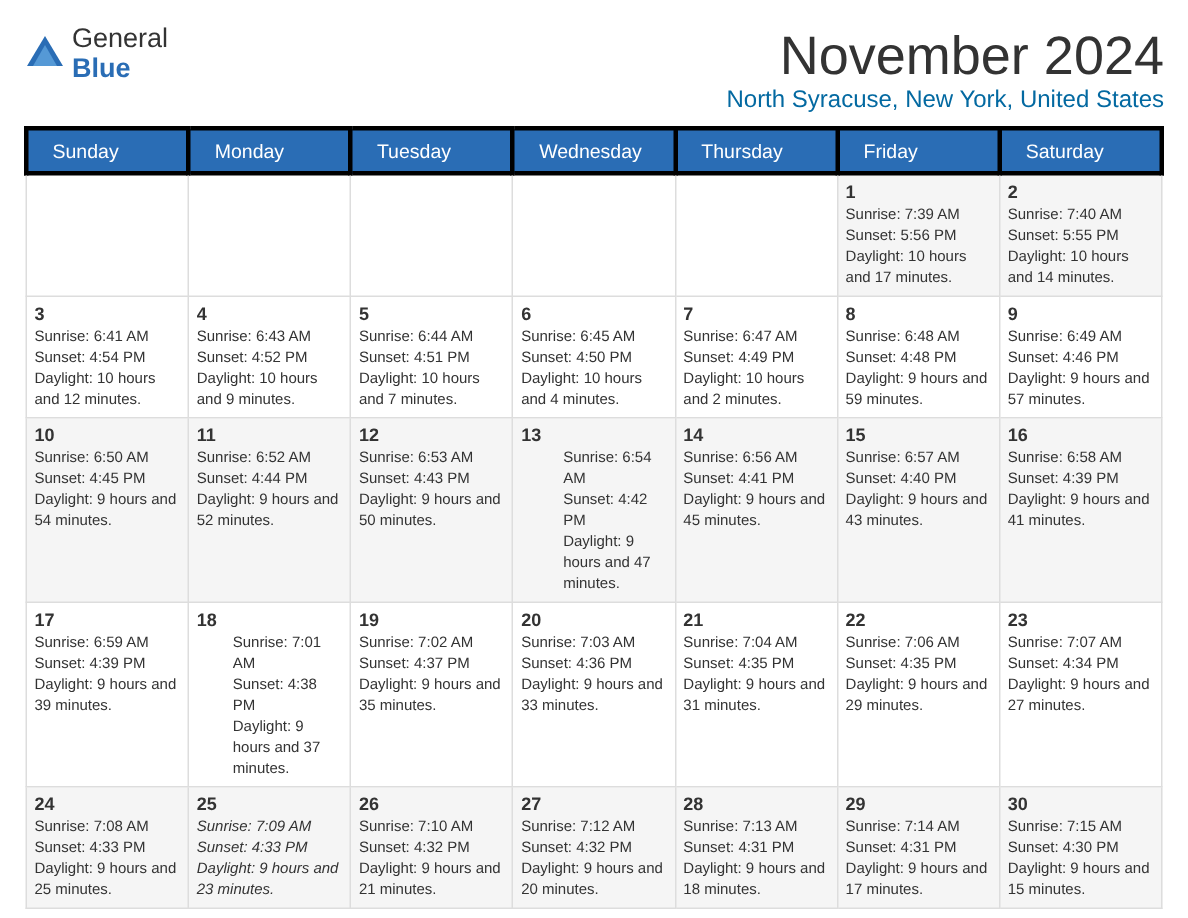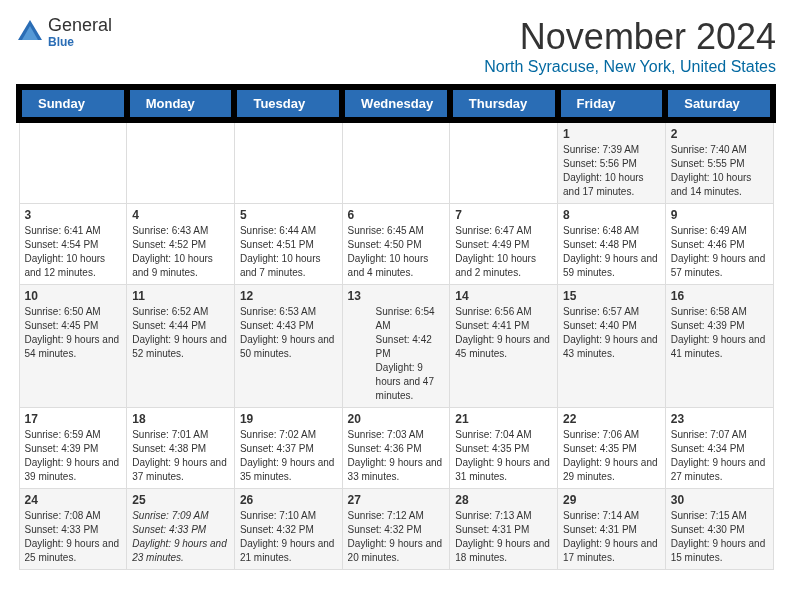--- a/index.html
+++ b/index.html
@@ -25,21 +25,21 @@
       display: flex;
       flex-direction: column;
       line-height: 1.1;
     }
     .logo-general {
       font-size: 18px;
       font-weight: normal;
       color: #333;
     }
     .logo-blue {
-      font-size: 12px;
+      font-size: 18px;
       font-weight: bold;
       color: #2a6db5;
     }
     .logo-icon {
       width: 28px;
       height: 28px;
     }
     .title-block {
       text-align: right;
     }
@@ -56,22 +56,22 @@
       width: 100%;
       border-collapse: collapse;
       table-layout: fixed;
     }
     thead th {
       background-color: #2a6db5;
       color: #fff;
       text-align: left;
       padding: 6px 16px;
       font-size: 13px;
-      font-weight: bold;
-      border: 6px solid #000000;
+      font-weight: normal;
+      border: 3px solid #000000;
     }
     tbody td {
       vertical-align: top;
       padding: 4px 5px;
       font-size: 10.5px;
       color: #333;
       border: 1px solid #ddd;
       height: 80px;
       background: #fff;
     }
@@ -235,21 +235,21 @@
       </tr>
       <tr>
         <td>
           <span class="day-num">17</span>
           <div class="cell-info" style="white-space: pre-line;">Sunrise: 6:59 AM
 Sunset: 4:39 PM
 Daylight: 9 hours and 39 minutes.</div>
         </td>
         <td>
           <span class="day-num">18</span>
-          <div class="cell-info" style="white-space: pre-line;">Sunrise: 7:01 AM
+          <div class="cell-info" style="white-space: pre-line; margin-left: 24px;">Sunrise: 7:01 AM
 Sunset: 4:38 PM
 Daylight: 9 hours and 37 minutes.</div>
         </td>
         <td>
           <span class="day-num">19</span>
           <div class="cell-info" style="white-space: pre-line;">Sunrise: 7:02 AM
 Sunset: 4:37 PM
 Daylight: 9 hours and 35 minutes.</div>
         </td>
         <td>

